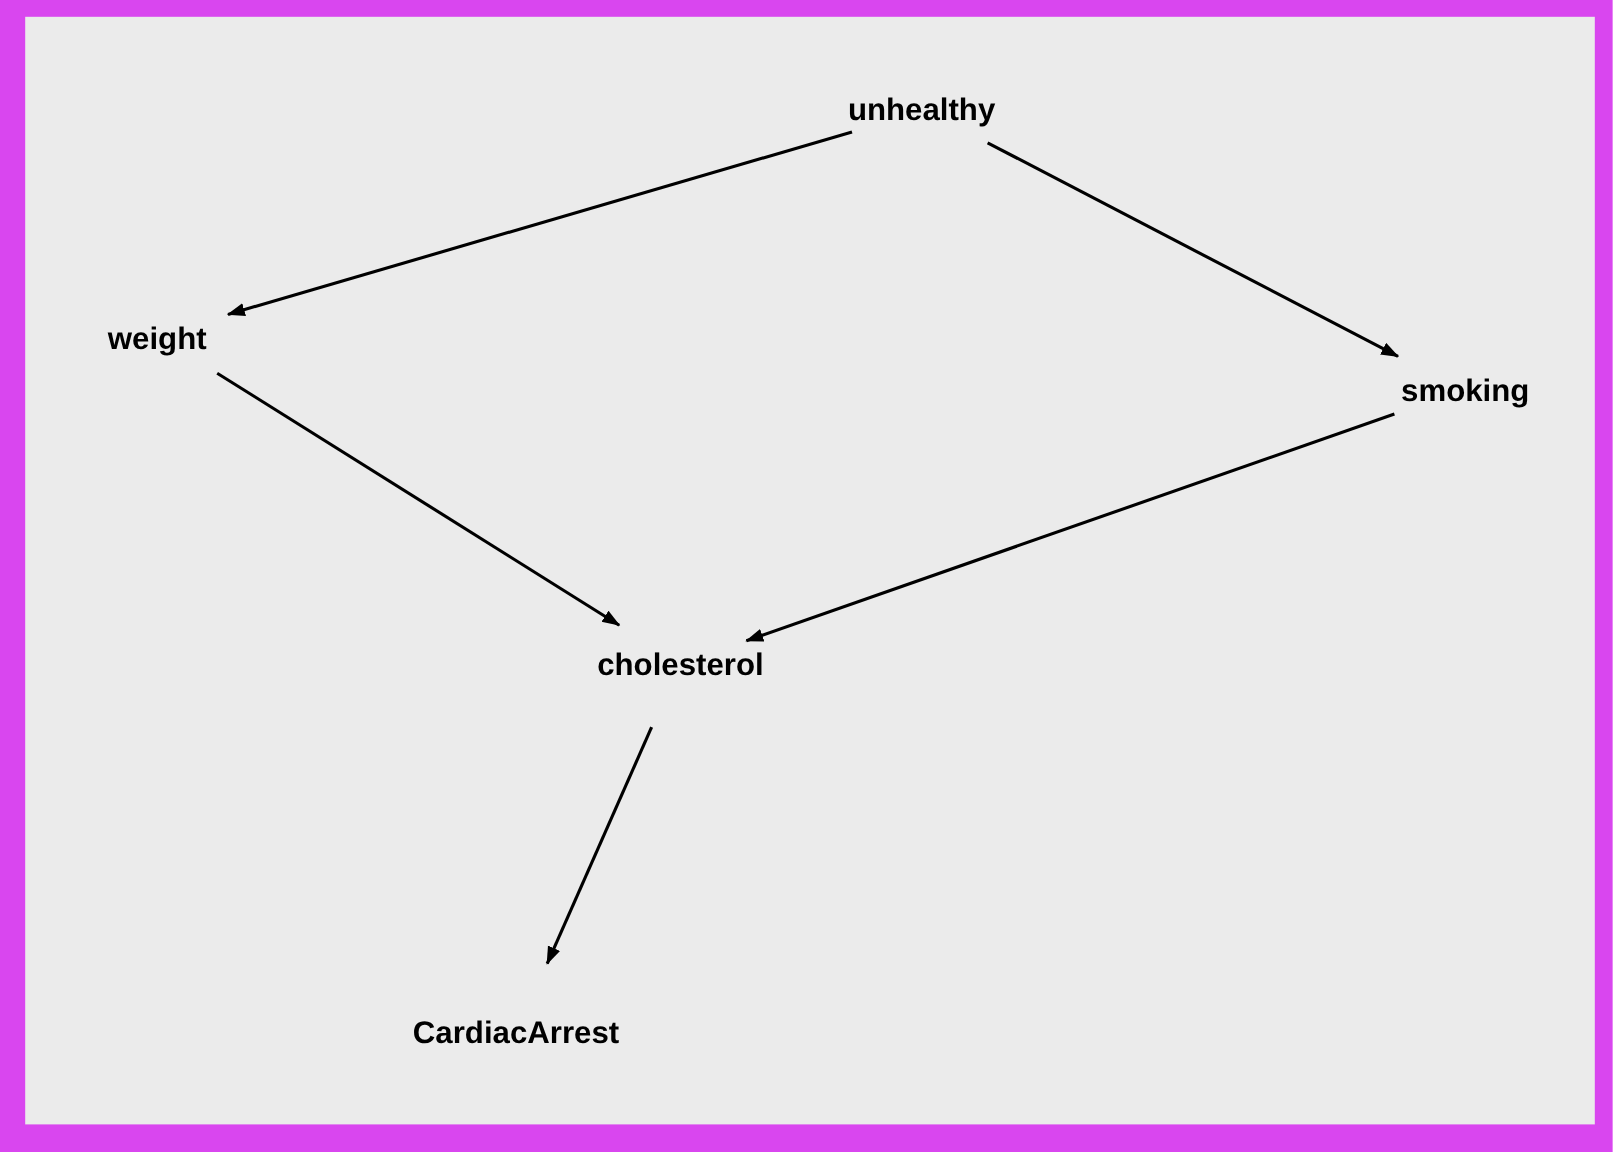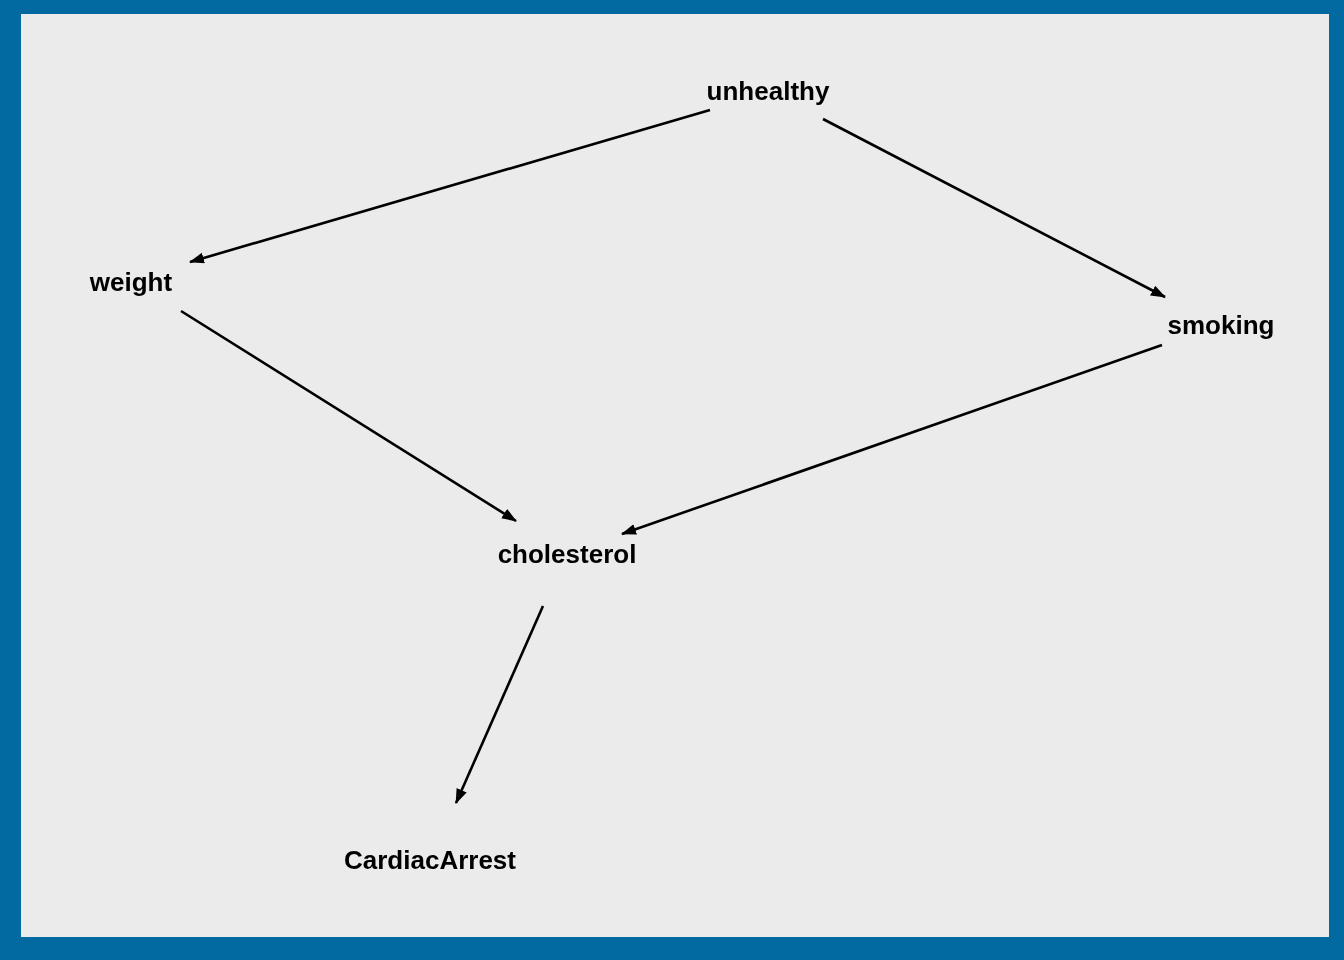--- a/index.html
+++ b/index.html
@@ -7,21 +7,21 @@
     padding: 0;
     background: #ffffff;
     width: 1344px;
     height: 960px;
     overflow: hidden;
   }
   #stage {
     position: relative;
     width: 1344px;
     height: 960px;
-    background: #0369a1;
+    background: #d946ef;
     font-family: "Liberation Sans", "DejaVu Sans", sans-serif;
   }
   #dag-canvas {
     position: absolute;
     left: 0;
     top: 0;
     display: block;
   }
   .node-label {
     font-family: "Liberation Sans", "DejaVu Sans", sans-serif;

